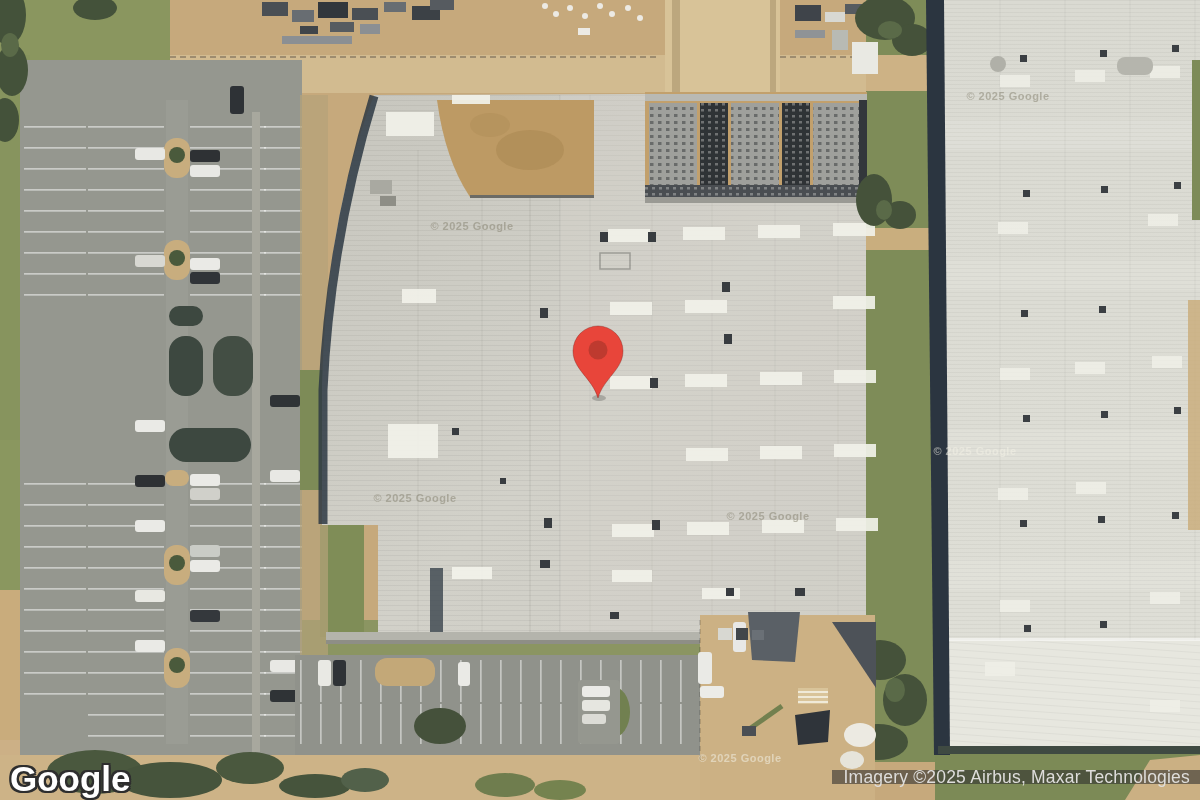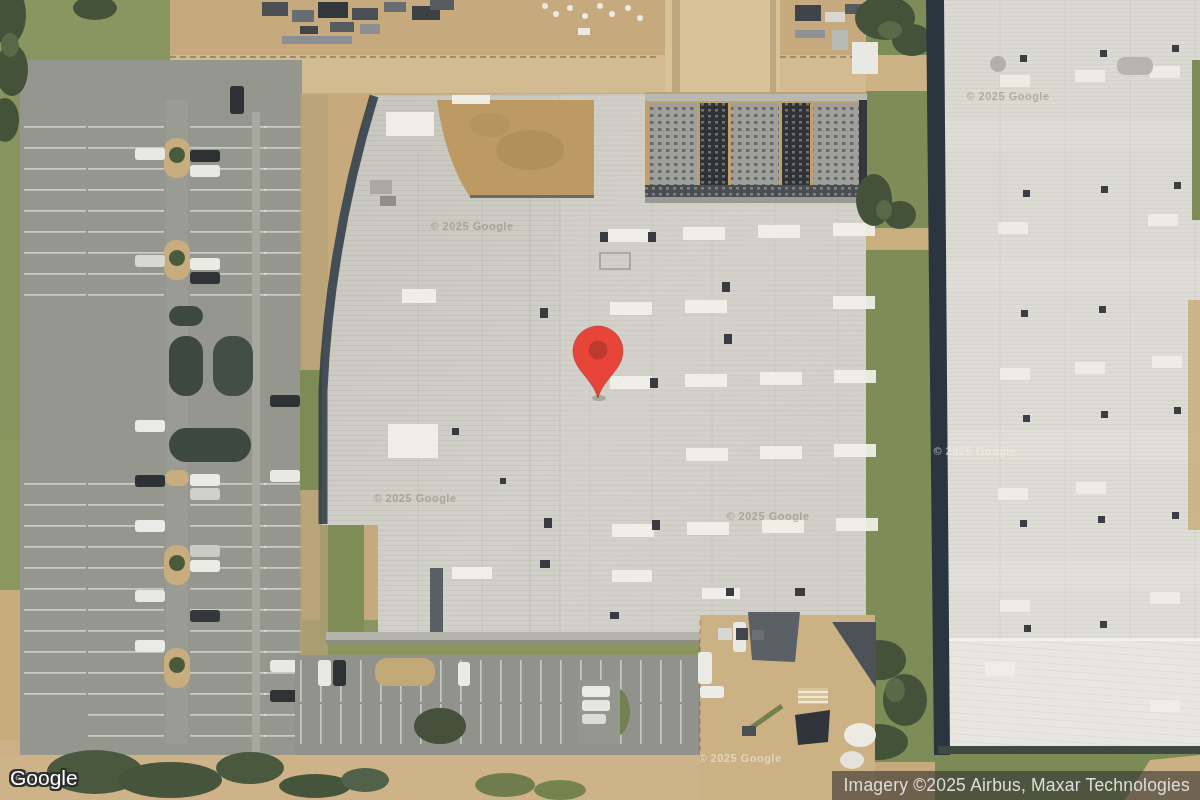--- a/index.html
+++ b/index.html
@@ -4,25 +4,25 @@
 <style>
   html,body{margin:0;padding:0;background:#c2a878;}
   #viewport{position:relative;width:1200px;height:800px;overflow:hidden;
     font-family:"Liberation Sans",sans-serif;}
   #scene{position:absolute;inset:0;display:block;}
   .watermark{position:absolute;transform:translate(-50%,-50%);
     font-size:11px;font-weight:bold;letter-spacing:.5px;white-space:nowrap;
     pointer-events:none;user-select:none;}
   .wm-dark{color:rgba(128,123,104,0.48);}
   .wm-light{color:rgba(242,240,230,0.55);}
-  #google-logo{position:absolute;left:10px;bottom:12px;font-size:21px;font-weight:normal;
+  #google-logo{position:absolute;left:10px;bottom:4px;font-size:35px;font-weight:bold;
     color:#ffffff;letter-spacing:0px;cursor:pointer;line-height:1;
     text-shadow:-2px -2px 0 #2e2e2e,2px -2px 0 #2e2e2e,-2px 2px 0 #2e2e2e,2px 2px 0 #2e2e2e,
       0 -2px 0 #2e2e2e,0 2px 0 #2e2e2e,-2px 0 0 #2e2e2e,2px 0 0 #2e2e2e;}
-  #attribution{position:absolute;right:0;bottom:0;height:29px;display:flex;align-items:center;
+  #attribution{position:absolute;right:0;bottom:16px;height:14px;display:flex;align-items:center;
     padding:0 10px 0 12px;background:rgba(44,44,44,0.58);color:#dedddb;font-size:17.5px;
     letter-spacing:.2px;}
 </style>
 </head>
 <body>
 
 <div id="viewport">
 
 <svg id="scene" width="1200" height="800" viewBox="0 0 1200 800" xmlns="http://www.w3.org/2000/svg">
   <defs>

